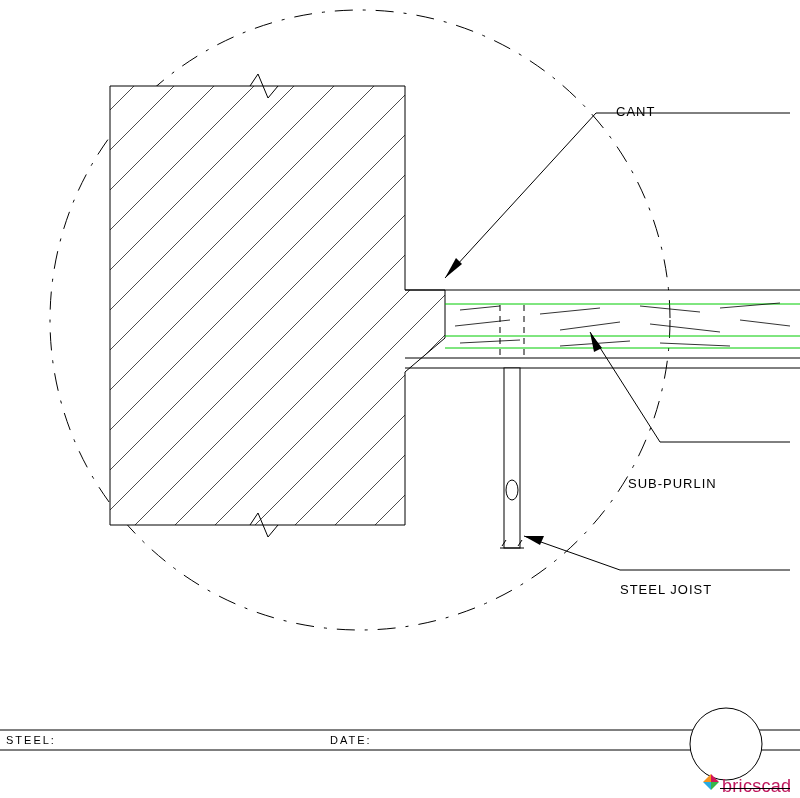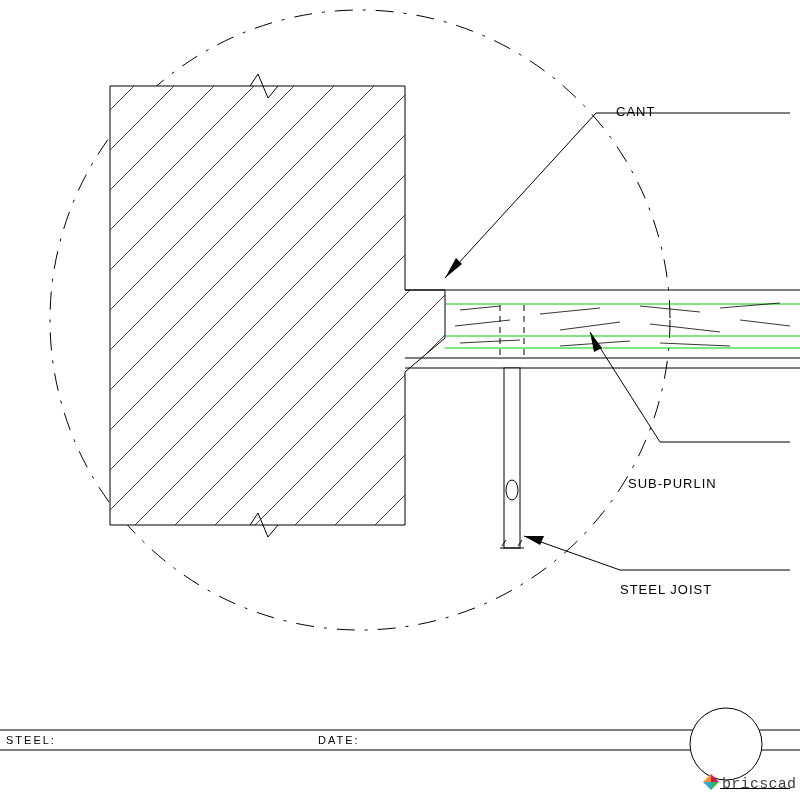--- a/index.html
+++ b/index.html
@@ -29,23 +29,23 @@
     white-space: nowrap;
   }
   .small-label {
     position: absolute;
     font-size: 11px;
     color: #000;
     letter-spacing: 2px;
   }
   .brand {
     position: absolute;
-    font-size: 15px;
-    color: #404040;
-    font-family: Liberation Mono, monospace;
+    font-size: 18px;
+    color: #be185d;
+    font-family: Liberation Sans, sans-serif;
   }
   .brand .c { letter-spacing: 0.3px; }
   .logo-mark {
     position: absolute;
     width: 16px;
     height: 16px;
   }
 </style>
 </head>
 <body>
@@ -159,21 +159,21 @@
   </g>
 
   <circle cx="726" cy="744" r="36" fill="#fff" stroke="#000" stroke-width="1"></circle>
 </svg>
 
 <div class="label" style="left:616px; top:104px;">CANT</div>
 <div class="label" style="left:628px; top:434px;margin-top:42px;">SUB-PURLIN</div>
 <div class="label" style="left:620px; top:562px;margin-top:20px;">STEEL JOIST</div>
 
 <div class="small-label" style="left:6px; top:734px;">STEEL:</div>
-<div class="small-label" style="left:318px; top:734px;">DATE:</div>
+<div class="small-label" style="left:330px; top:734px;">DATE:</div>
 
 <svg class="logo-mark" style="left:703px; top:774px;" viewBox="0 0 16 16">
   <polygon points="8,0 16,8 8,8" fill="#d4145a"></polygon>
   <polygon points="0,8 8,0 8,8" fill="#f7931e"></polygon>
   <polygon points="0,8 8,8 8,16" fill="#29abe2"></polygon>
   <polygon points="8,8 16,8 8,16" fill="#39b54a"></polygon>
 </svg>
 <div class="brand" style="left:722px; top:776px;">
   <span class="c">bricscad</span>
 </div>

